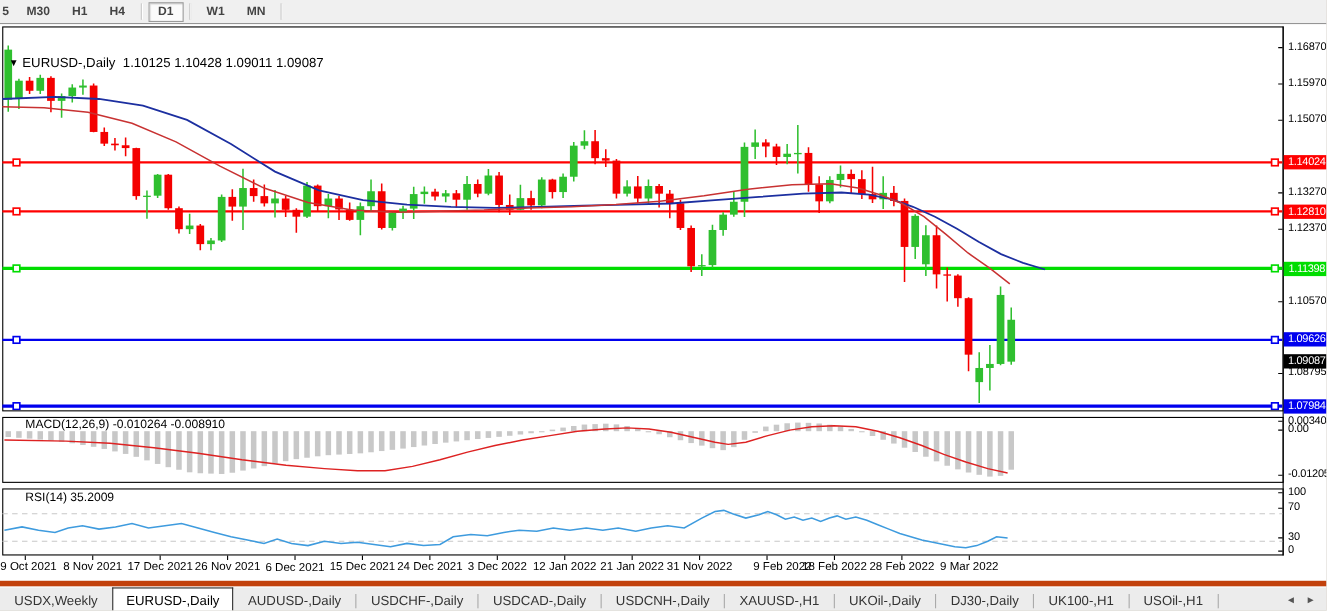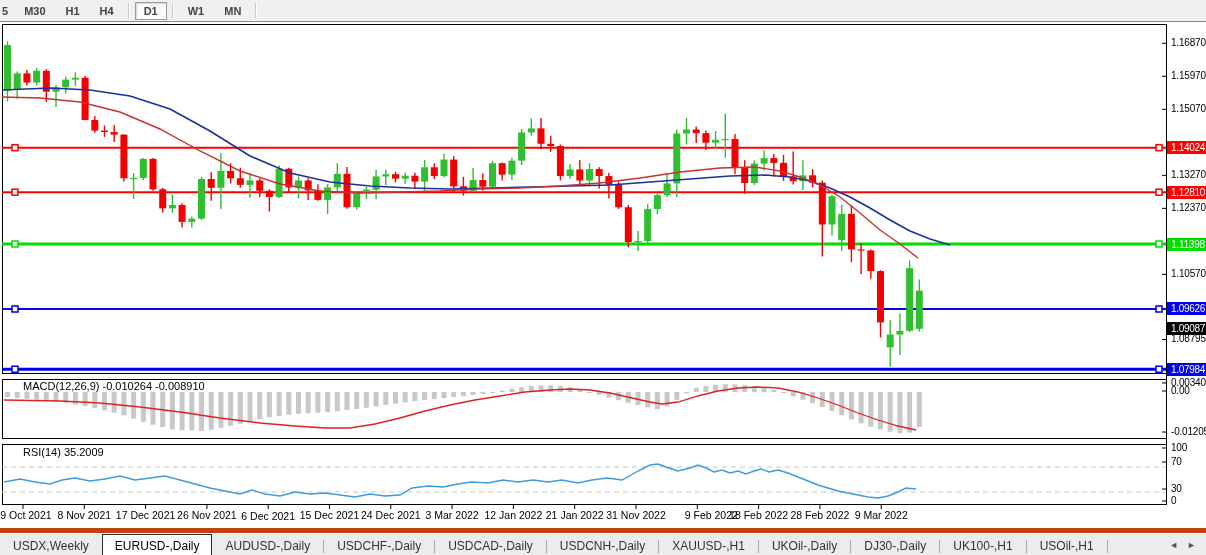--- a/index.html
+++ b/index.html
@@ -408,20 +408,25 @@
         <line x1="452.09999999999997" y1="504" x2="452.09999999999997" y2="508" stroke="#000"></line>
         <line x1="513.4" y1="504" x2="513.4" y2="508" stroke="#000"></line>
         <line x1="574.6999999999999" y1="504" x2="574.6999999999999" y2="508" stroke="#000"></line>
         <line x1="636" y1="504" x2="636" y2="508" stroke="#000"></line>
         <line x1="697.3" y1="504" x2="697.3" y2="508" stroke="#000"></line>
         <line x1="758.5999999999999" y1="504" x2="758.5999999999999" y2="508" stroke="#000"></line>
         <line x1="819.9" y1="504" x2="819.9" y2="508" stroke="#000"></line>
         <line x1="881.1999999999999" y1="504" x2="881.1999999999999" y2="508" stroke="#000"></line>
       </svg>
 
+    <div class="ovl" id="chart-title">
+      <span class="tri">▼</span>
+      <span>EURUSD-,Daily</span>&nbsp;
+      <span>1.10125 1.10428 1.09011 1.09087</span>
+    </div>
 
     <div class="ovl ind-label" style="left:7px;top:358px;">MACD(12,26,9) -0.010264 -0.008910</div>
     <div class="ovl ind-label" style="left:7px;top:424px;">RSI(14) 35.2009</div>
 
     <div id="labels">
         <div class="ovl ax-num" style="left:1171px;top:15.287039999999621px;">1.16870</div>
         <div class="ovl ax-num" style="left:1171px;top:48.299040000000076px;">1.15970</div>
         <div class="ovl ax-num" style="left:1171px;top:81.31103999999968px;">1.15070</div>
         <div class="ovl ax-num" style="left:1171px;top:147.33503999999974px;">1.13270</div>
         <div class="ovl ax-num" style="left:1171px;top:180.34704000000016px;">1.12370</div>
@@ -441,21 +446,21 @@
         <div class="ovl ax-num" style="left:1171px;top:461px;">30</div>
         <div class="ovl ax-num" style="left:1171px;top:473px;">0</div>
       </div>
   <div class="date-lab" style="left: 23px; top: 487px;">29 Oct 2021</div>
       <div class="date-lab" style="left: 84.3px; top: 487px;">8 Nov 2021</div>
       <div class="date-lab" style="left: 145.6px; top: 487px;">17 Dec 2021</div>
       <div class="date-lab" style="left: 206.9px; top: 487px;">26 Nov 2021</div>
       <div class="date-lab" style="left: 268.2px; top: 488px;">6 Dec 2021</div>
       <div class="date-lab" style="left: 329.5px; top: 487px;">15 Dec 2021</div>
       <div class="date-lab" style="left: 390.8px; top: 487px;">24 Dec 2021</div>
-      <div class="date-lab" style="left: 452.1px; top: 487px;">3 Mar 2022</div>
+      <div class="date-lab" style="left: 452.1px; top: 487px;">3 Dec 2022</div>
       <div class="date-lab" style="left: 513.4px; top: 487px;">12 Jan 2022</div>
       <div class="date-lab" style="left: 574.7px; top: 487px;">21 Jan 2022</div>
       <div class="date-lab" style="left: 636px; top: 487px;">31 Nov 2022</div>
       <div class="date-lab" style="left: 697.3px; top: 487px; margin-left: 14px;">9 Feb 2022</div>
       <div class="date-lab" style="left: 758.6px; top: 487px;">18 Feb 2022</div>
       <div class="date-lab" style="left: 819.9px; top: 487px;">28 Feb 2022</div>
       <div class="date-lab" style="left: 881.2px; top: 487px;">9 Mar 2022</div>
     </div>
 
   <div id="tabbar">

